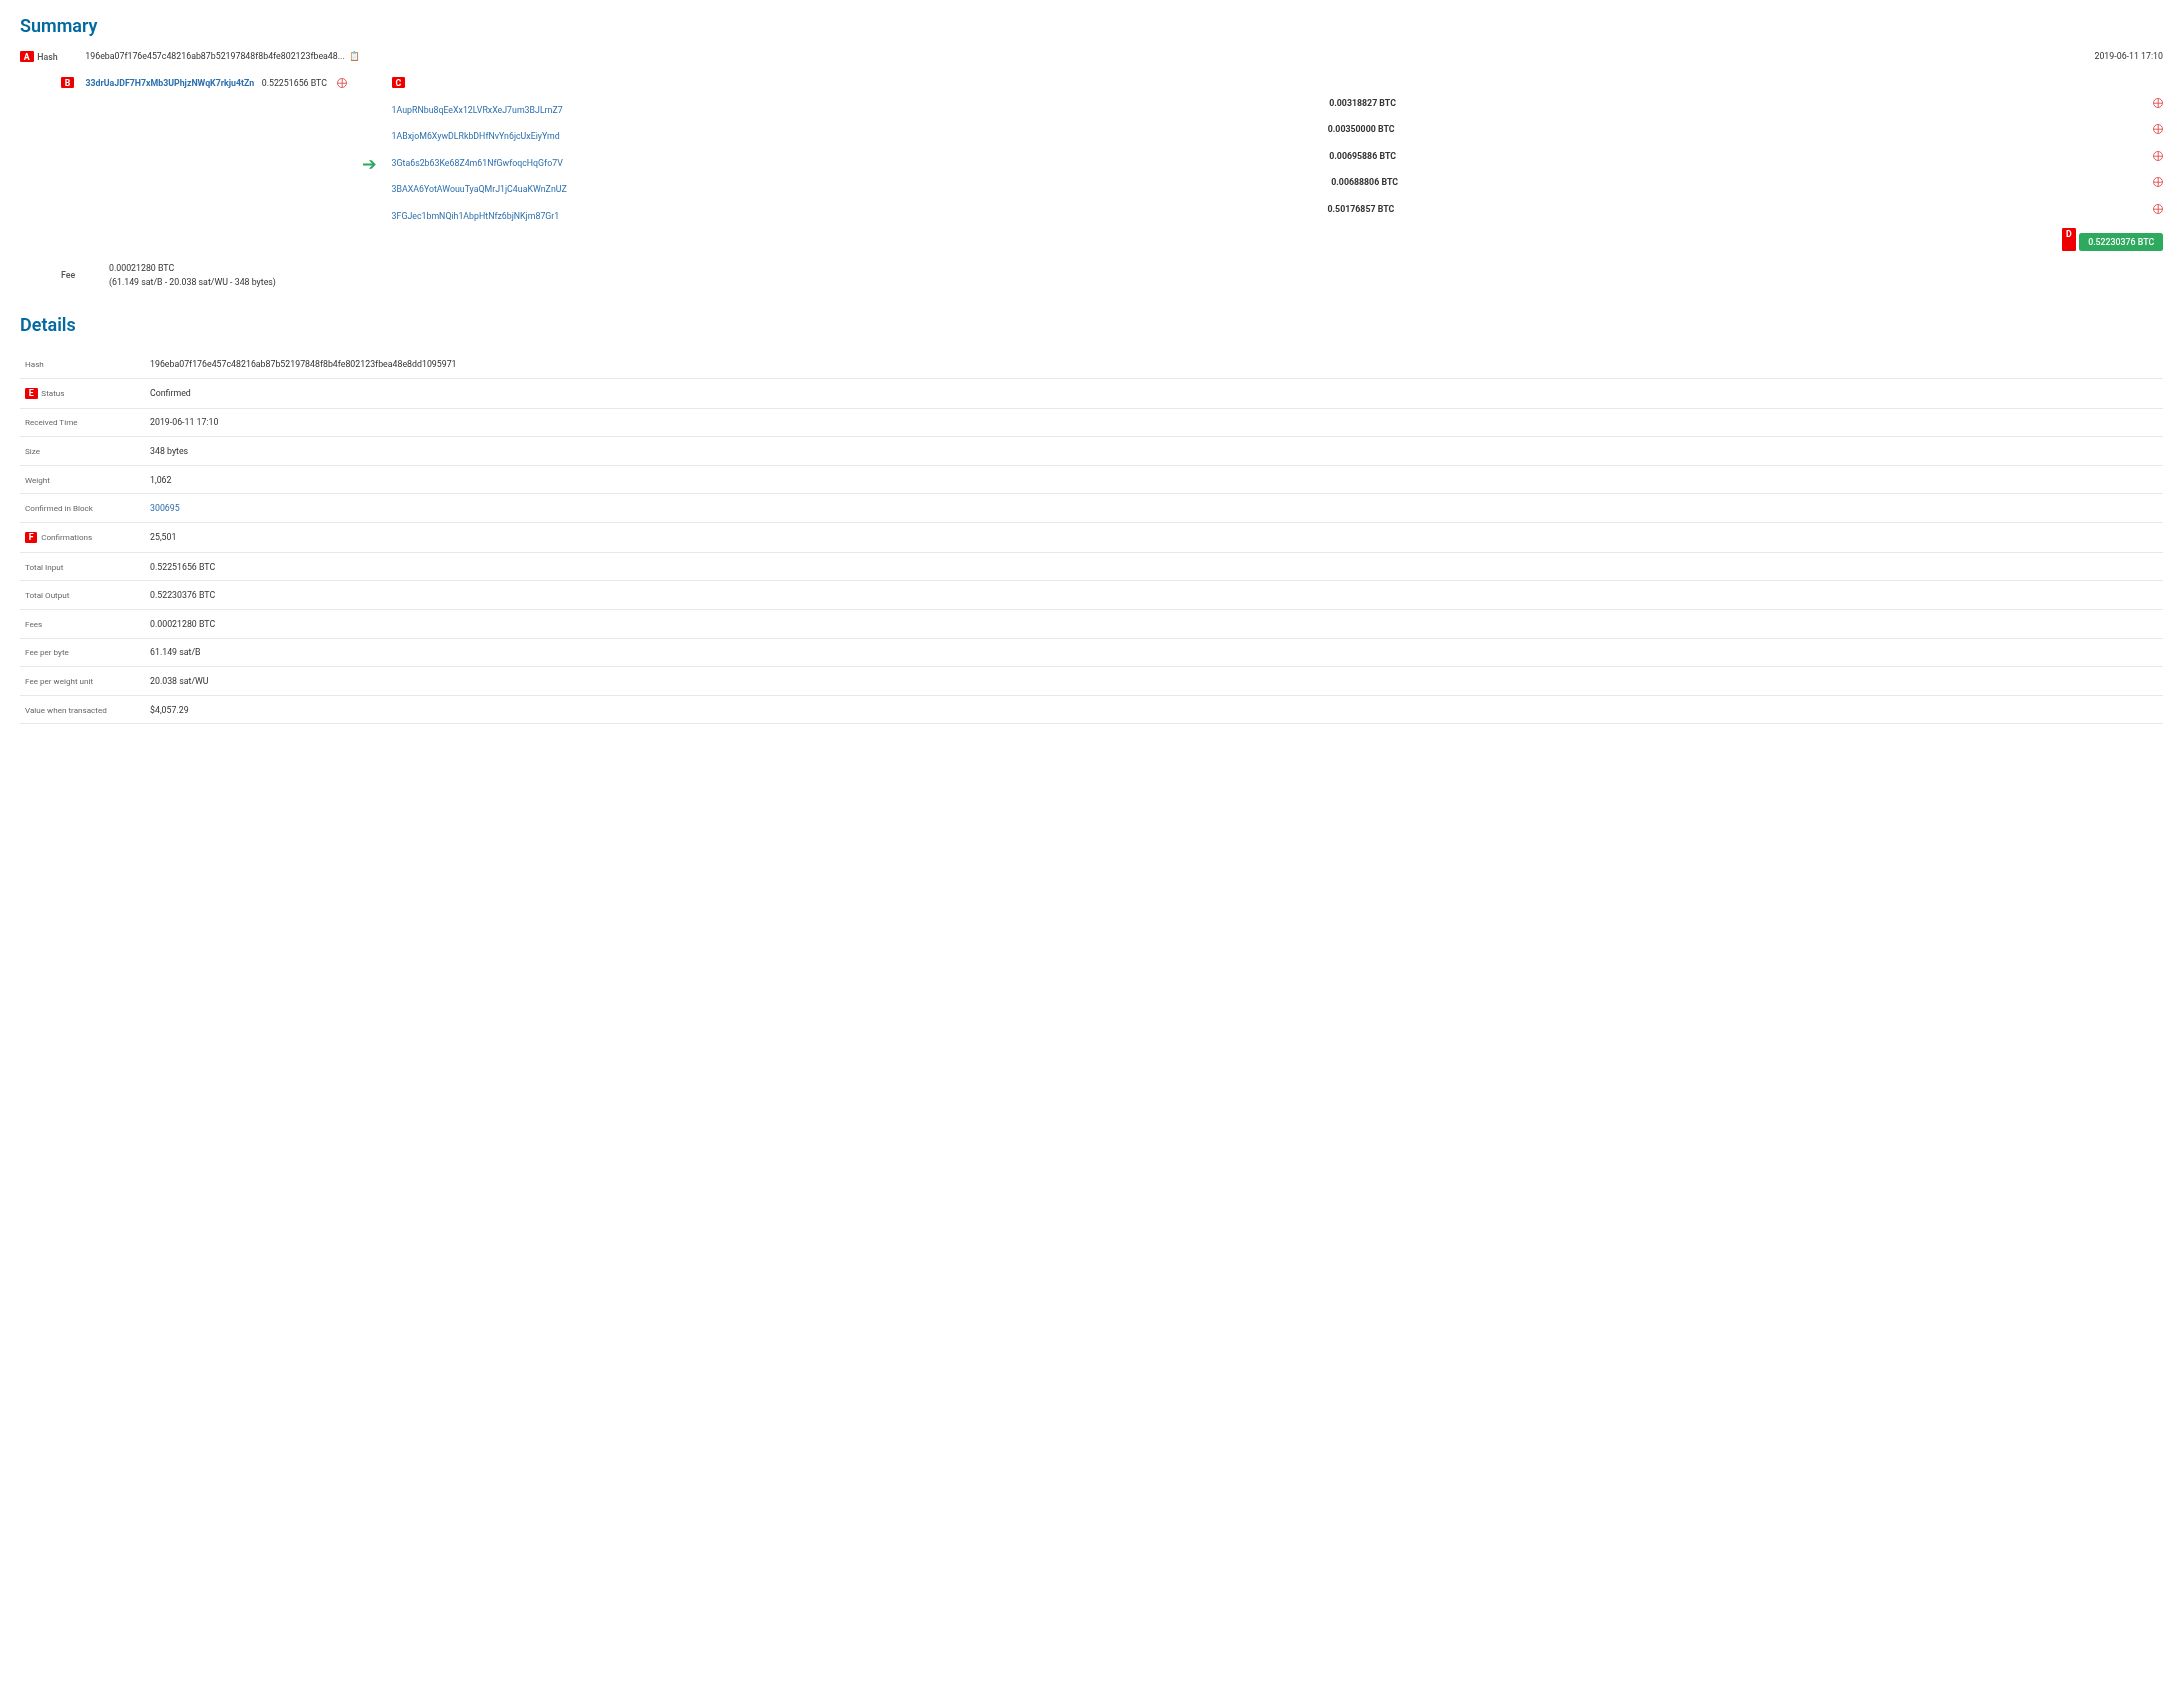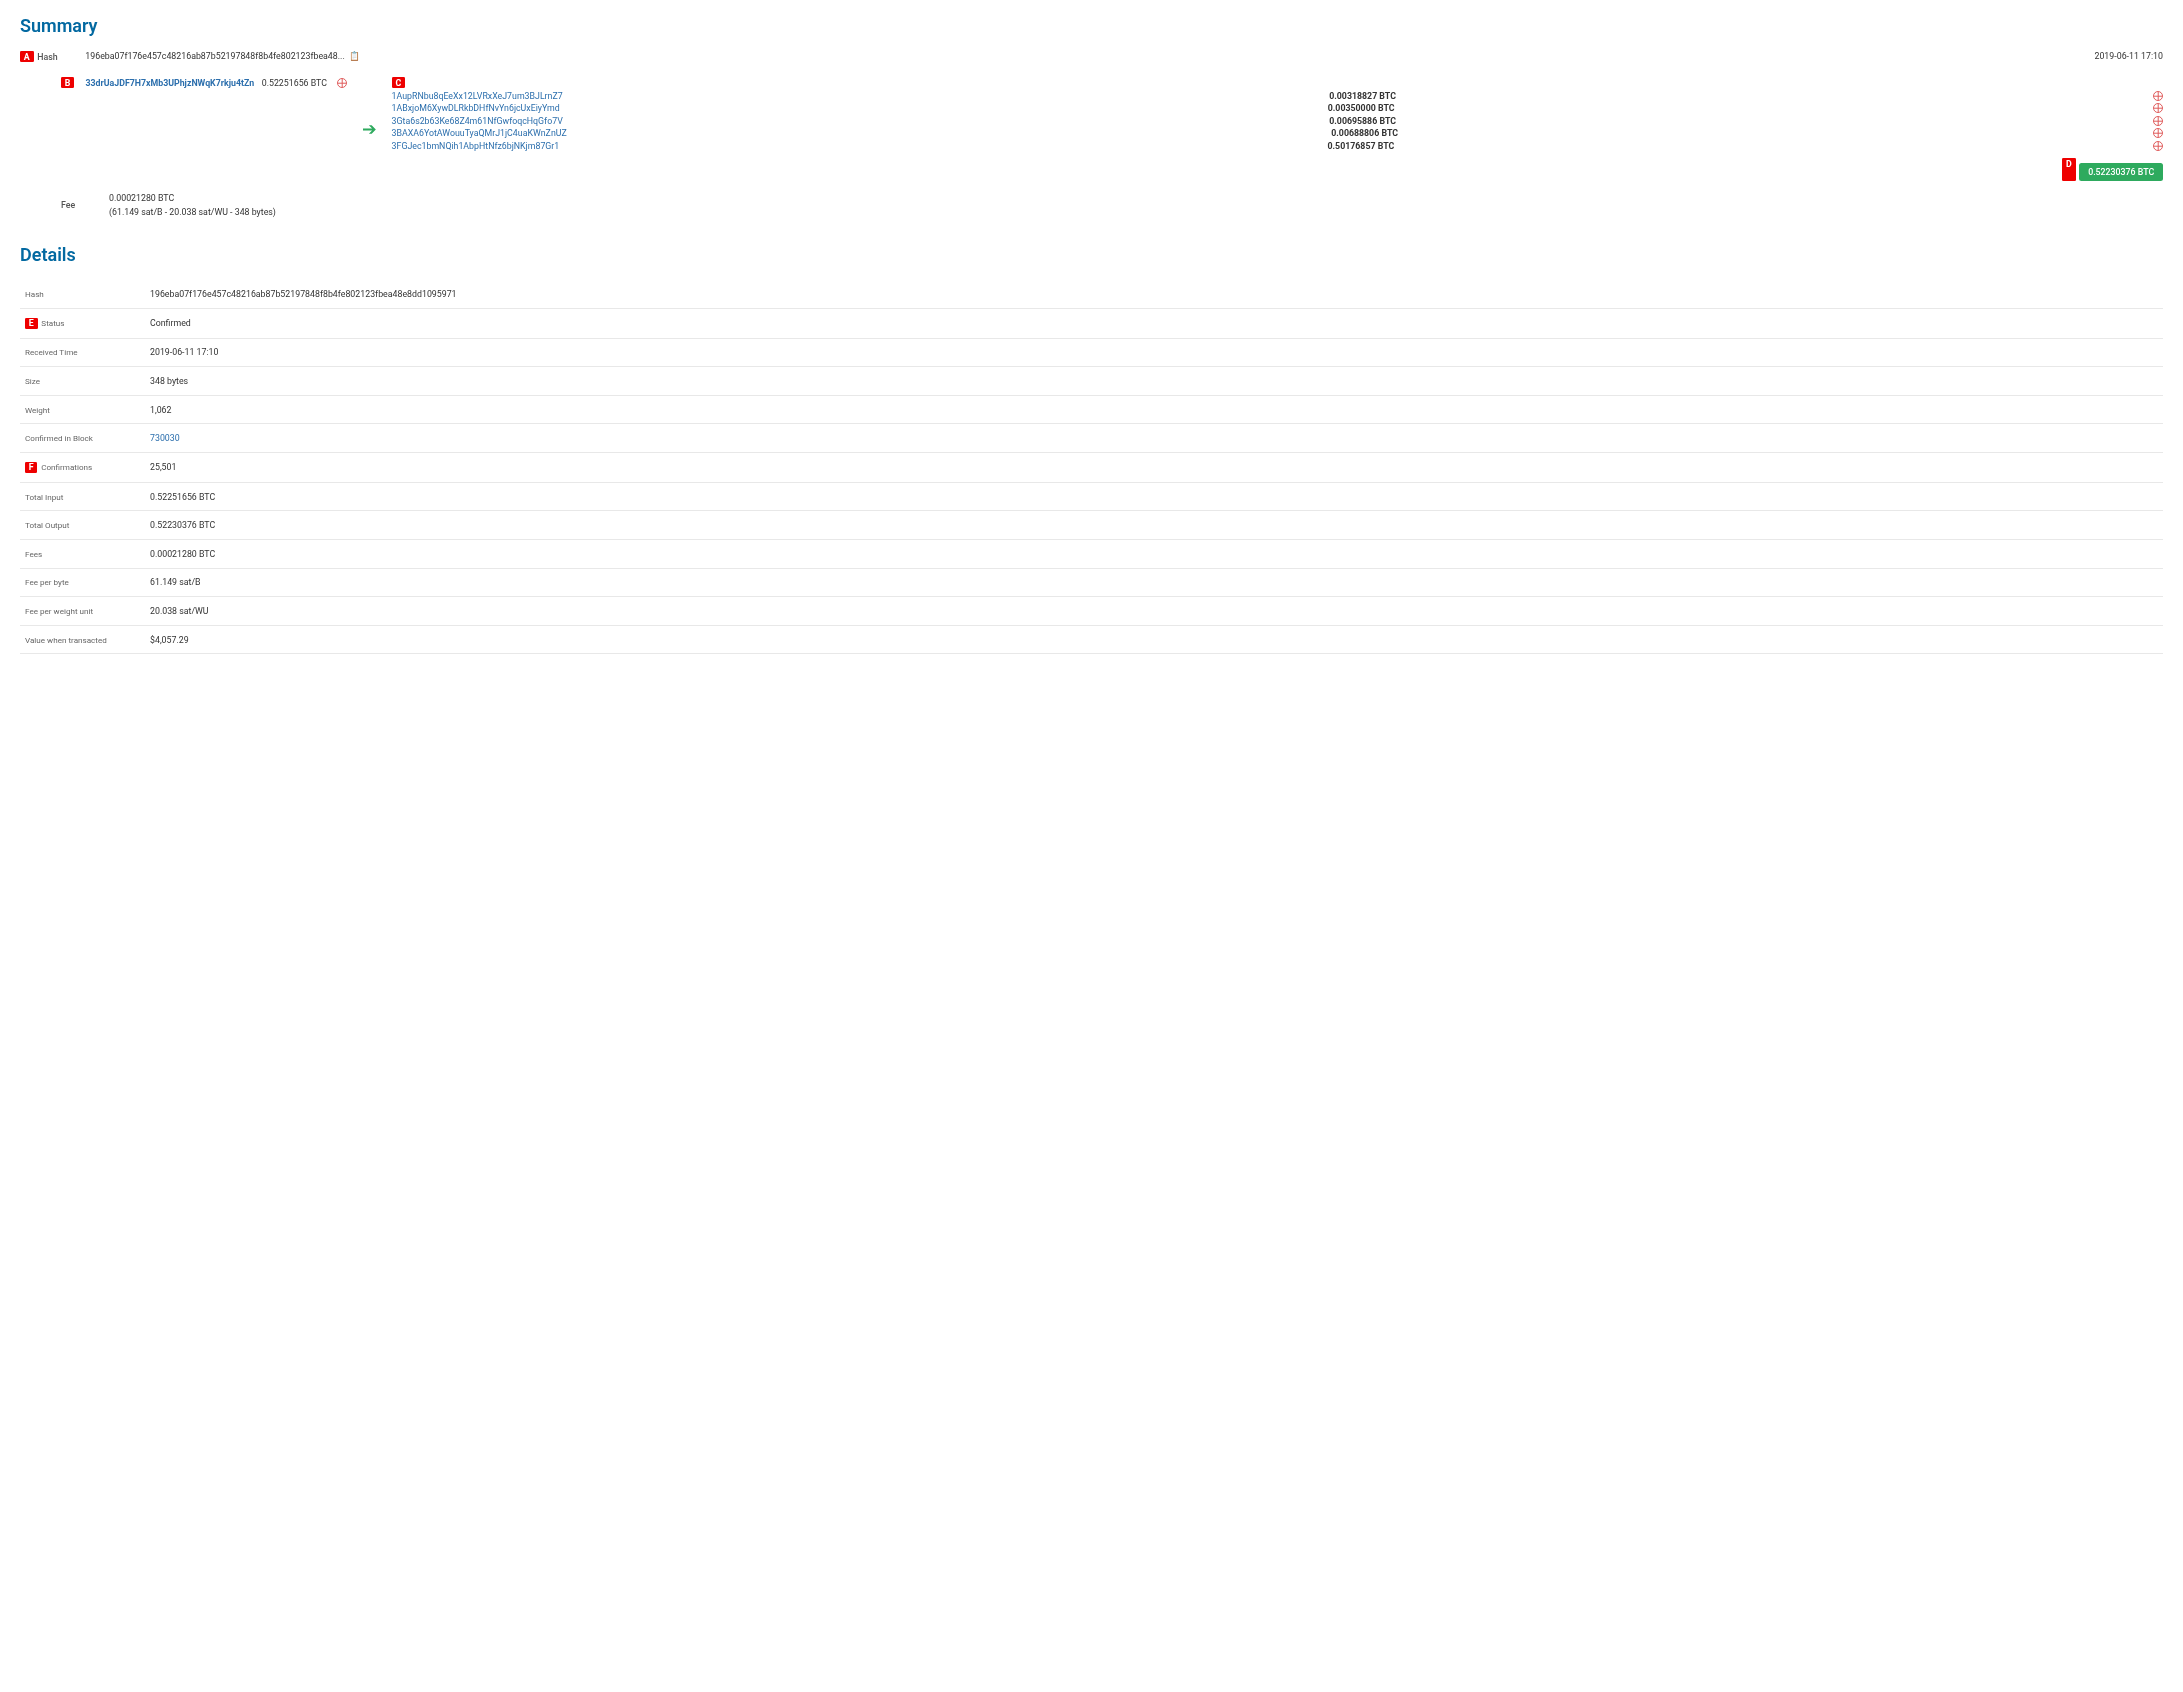--- a/index.html
+++ b/index.html
@@ -140,20 +140,21 @@
     .tx-right .addr-row {
       display: flex;
       align-items: center;
       justify-content: space-between;
     }
 
     .tx-right .addr-link {
       color: #2c6fad;
       text-decoration: none;
       font-size: 8.8px;
+      margin-top: 14px;
     }
 
     .tx-right .btc-amount {
       color: #333;
       font-size: 8.8px;
       white-space: nowrap;
       margin-left: 12px;
       font-weight: bold;
     }
 
@@ -364,21 +365,21 @@
             </div>
           </td>
           <td>1,062</td>
         </tr>
         <tr>
           <td>
             <div class="label-wrap">
               <span>Confirmed in Block</span>
             </div>
           </td>
-          <td><a href="#" class="link-blue">730030</a></td>
+          <td><a href="#" class="link-blue">300695</a></td>
         </tr>
         <tr>
           <td>
             <div class="label-wrap">
               <span class="annotation">F</span>
               <span>Confirmations</span>
             </div>
           </td>
           <td>25,501</td>
         </tr>

